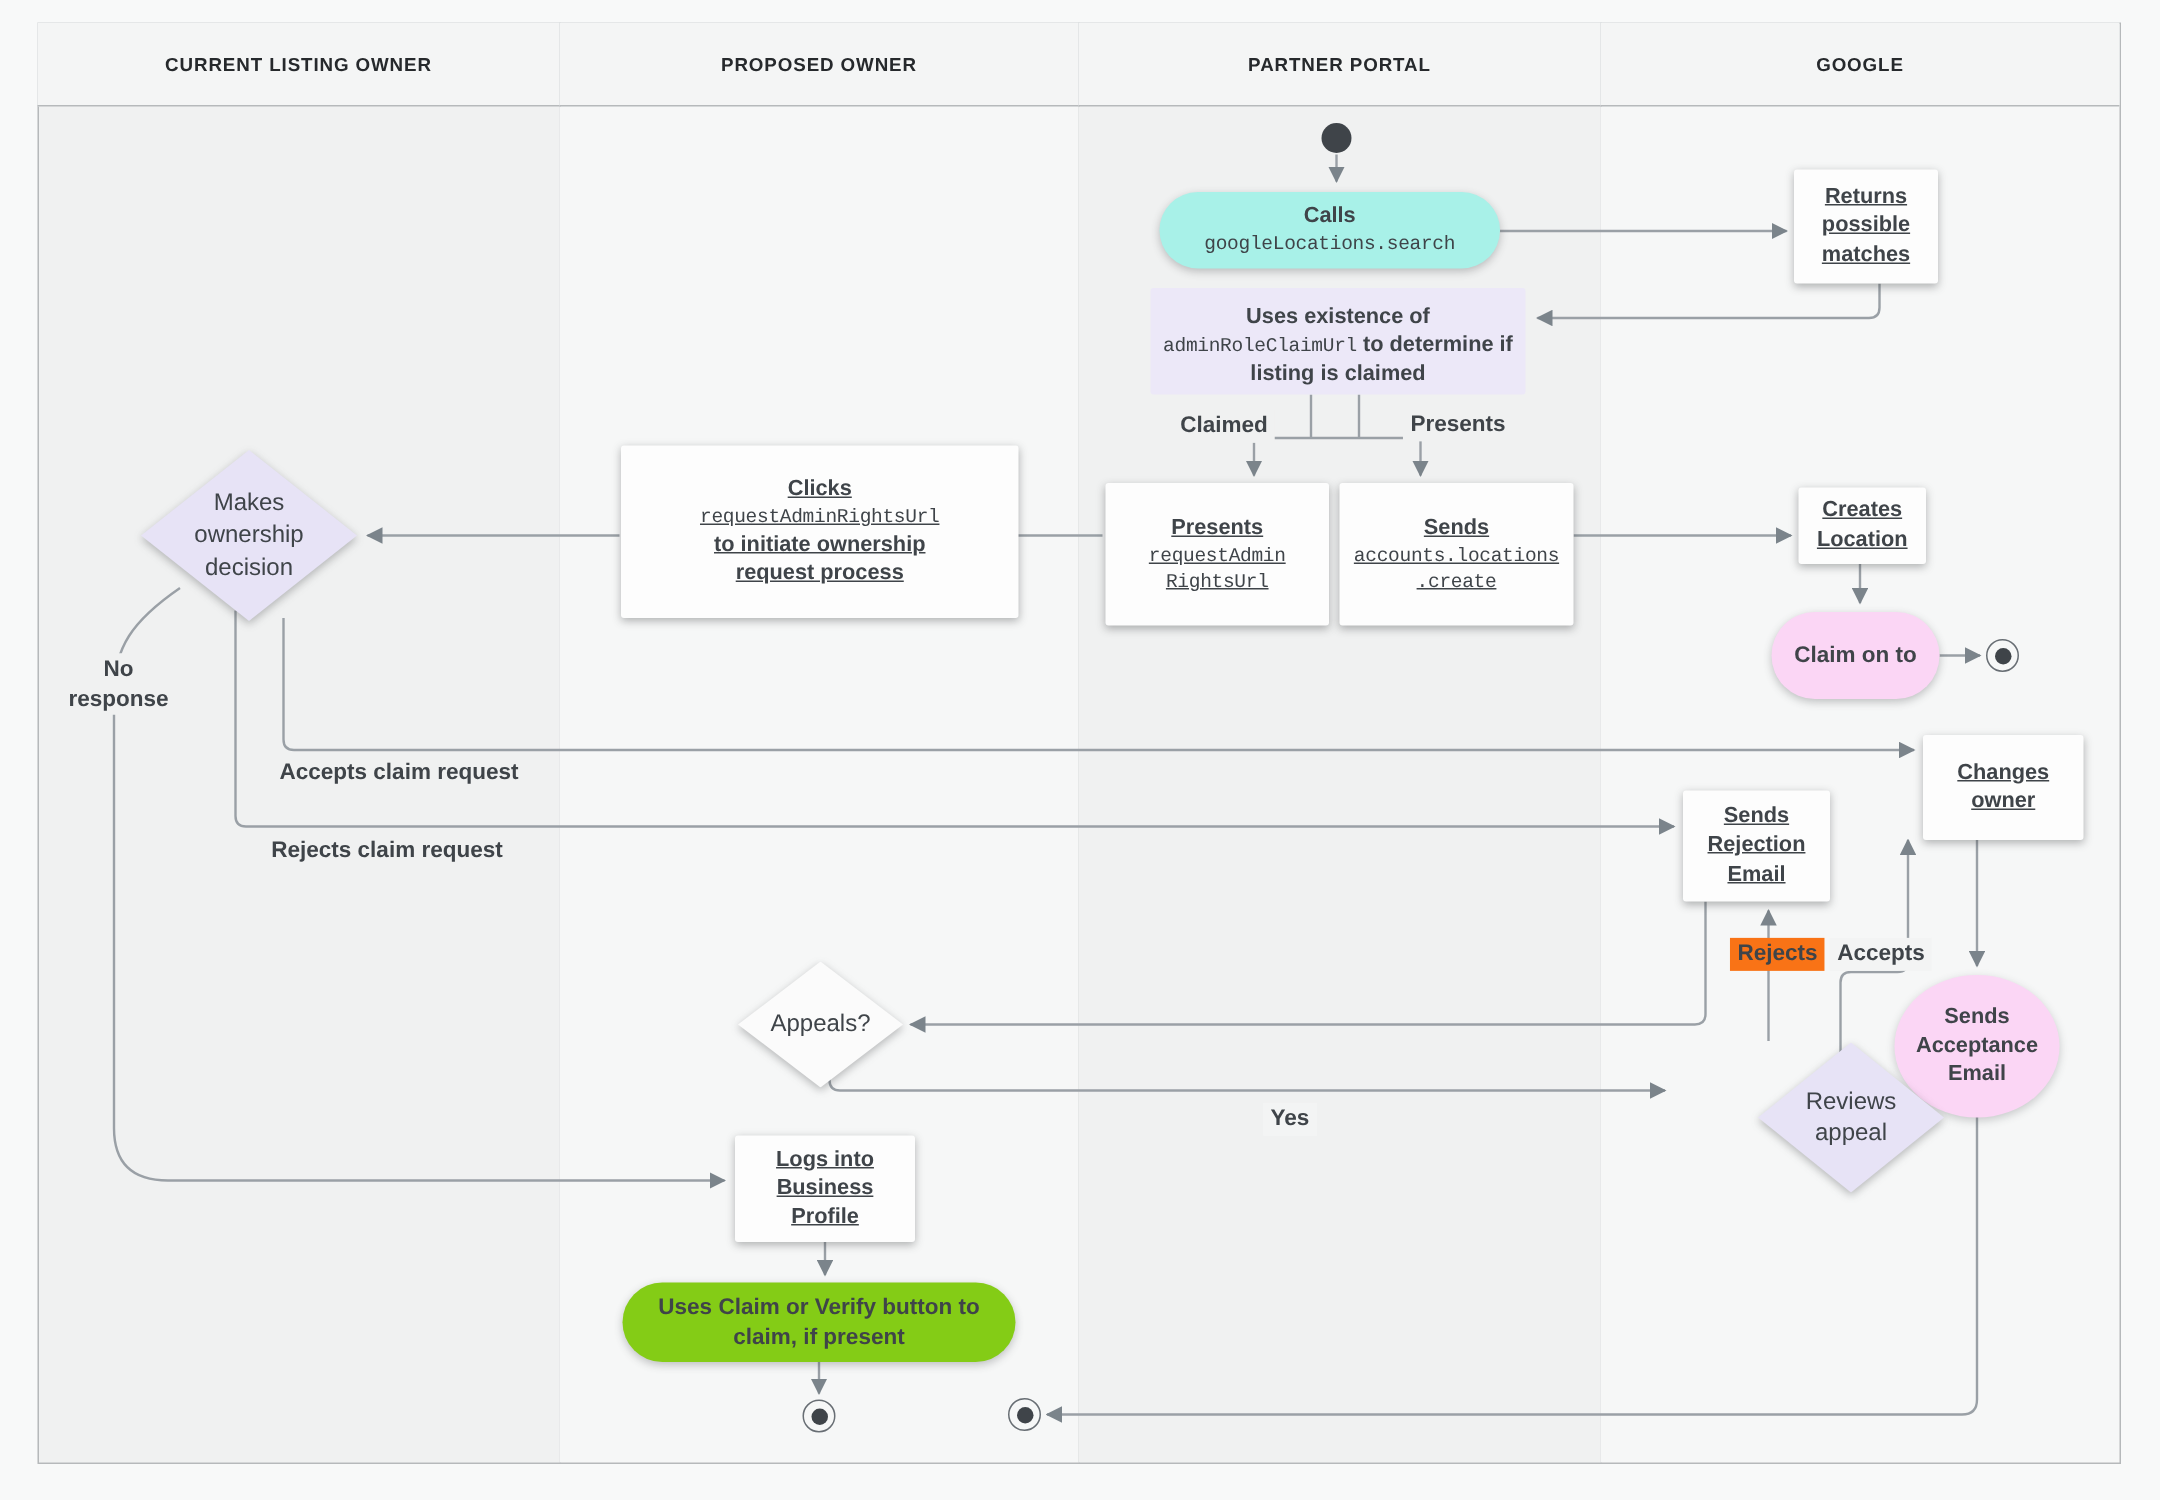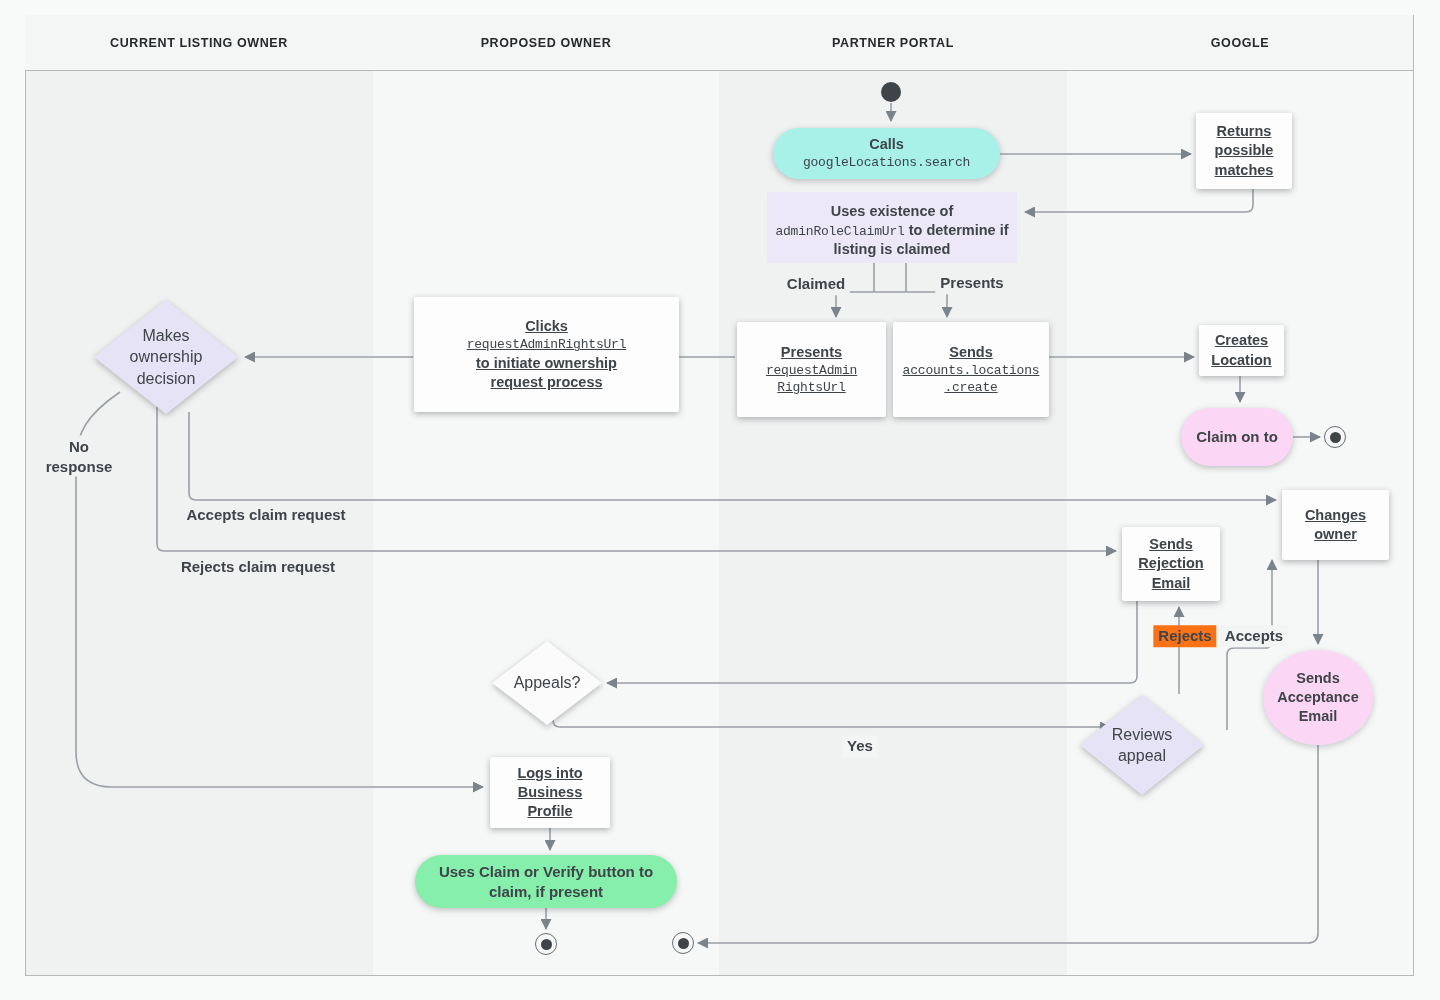--- a/index.html
+++ b/index.html
@@ -144,37 +144,37 @@
   </div>
 
   <div class="node white" style="left:1122px;top:527px;width:98px;height:74px;">
     <div style="width:78px;">Sends Rejection Email</div>
   </div>
 
   <div class="node" style="left:1263px;top:650px;width:110px;height:95px;background:#fbd6f5;border-radius:50%;box-shadow:0 2px 6px rgba(60,64,67,.25);">
     <div style="width:95px;">Sends Acceptance Email</div>
   </div>
 
-  <div class="dwrap" style="left:1080px;top:695px;width:124px;height:100px;">
+  <div class="dwrap" style="left:1172px;top:695px;width:124px;height:100px;">
     <div class="diamond" style="background:#e7e3f6;">
       <div style="width:80px;">Reviews appeal</div>
     </div>
   </div>
 
   <div class="dwrap" style="left:492px;top:641px;width:110px;height:84px;">
     <div class="diamond" style="background:#fbfbfb;">
       <div>Appeals?</div>
     </div>
   </div>
 
   <div class="node white" style="left:490px;top:757px;width:120px;height:71px;">
     <div style="width:80px;">Logs into Business Profile</div>
   </div>
 
-  <div class="node pill" style="left:415px;top:855px;width:262px;height:53px;background:#86efac;font-size:15px;">
+  <div class="node pill" style="left:415px;top:855px;width:262px;height:53px;background:#84cc16;font-size:15px;">
     <div style="width:230px;">Uses Claim or Verify button to claim, if present</div>
   </div>
 
   <div class="endnode" style="left:535px;top:933px;"></div>
   <div class="endnode" style="left:672px;top:932px;"></div>
 
   <div class="elabel" style="left:816px;top:284px;background:#f0f1f1;text-align:center;">Claimed</div>
   <div class="elabel" style="left:972px;top:283px;background:#f0f1f1;">Presents</div>
   <div class="elabel" style="left:79px;top:456px;background:#f0f1f1;white-space:normal;width:72px;">No response</div>
   <div class="elabel" style="left:266px;top:515px;background:#f0f1f1;">Accepts claim request</div>

